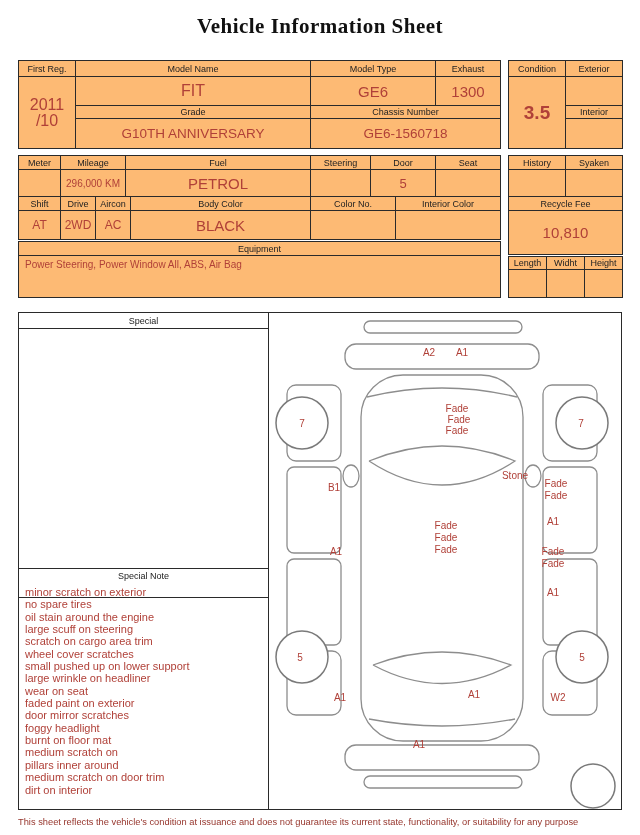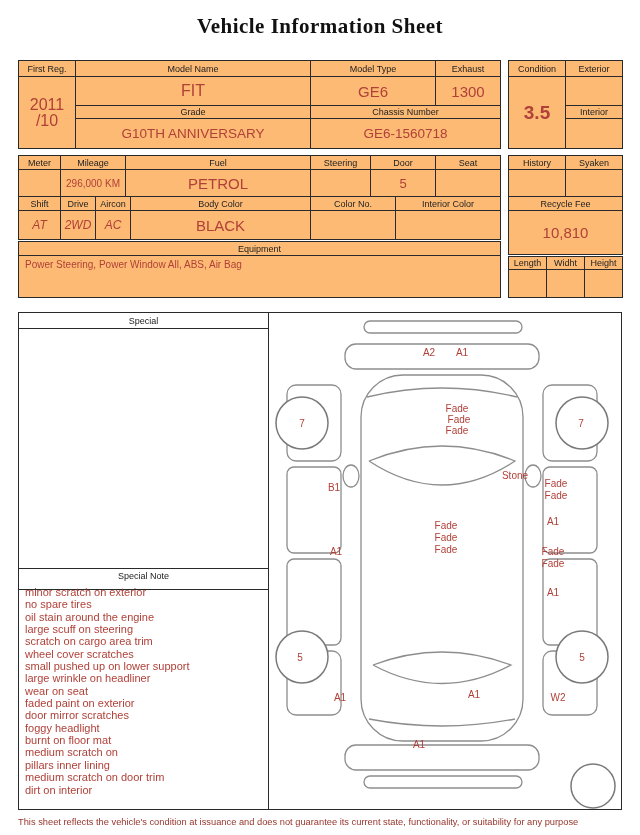--- a/index.html
+++ b/index.html
@@ -12,32 +12,32 @@
   table { position:absolute; border-collapse:collapse; table-layout:fixed; background:#fdba74; }
   th, td { border:1px solid #2a2a2a; font-weight:normal; overflow:hidden;
            white-space:nowrap; text-align:center; vertical-align:middle; }
   th { font-size:9px; color:#222; }
   td { color:#b04038; }
   .v20 { font-size:19px; font-weight:600; }
   .v16 { font-size:16px; }
   .v15 { font-size:15px; }
   .v14 { font-size:13.5px; }
   .v13 { font-size:13px; }
-  .v12 { font-size:12px;font-style:italic; }
+  .v12 { font-size:12px; }
   .v10 { font-size:10px; }
   .firstreg div { line-height:16px; text-align:center; }
   .equip { text-align:left; vertical-align:top; padding:3px 6px; white-space:normal; }
 
   .bottom-box { position:absolute; left:18px; top:312px; width:604px; height:498px;
                 border:1px solid #2a2a2a; overflow:hidden; background:#fff; }
   .comment-col { position:absolute; left:0; top:0; width:250px; height:100%;
                  border-right:1px solid #2a2a2a; }
   .comment-header { height:16px; border-bottom:1px solid #2a2a2a; text-align:center;
                     font-size:9px; line-height:16px; color:#222; }
-  .special-note-header { position:absolute; left:0; top:255px; width:100%; height:22px;
+  .special-note-header { position:absolute; left:0; top:255px; width:100%; height:30px;
                     border-top:1px solid #2a2a2a; border-bottom:1px solid #2a2a2a;
                     text-align:center; font-size:9px; line-height:15px; color:#222; }
   .notes { position:absolute; left:6px; top:273px; right:2px; color:#b04038; font-size:11px; }
   .note-line { line-height:12.35px; white-space:nowrap; }
 
   .diagram { position:absolute; left:250px; top:0; width:352px; height:497px; }
   .diagram svg { position:absolute; left:0; top:0; }
   .annotation { position:absolute; transform:translate(-50%,-50%); color:#b04038;
                 font-size:10px; white-space:nowrap; }
 
@@ -243,21 +243,21 @@
           <div class="note-line">scratch on cargo area trim</div>
           <div class="note-line">wheel cover scratches</div>
           <div class="note-line">small pushed up on lower support</div>
           <div class="note-line">large wrinkle on headliner</div>
           <div class="note-line">wear on seat</div>
           <div class="note-line">faded paint on exterior</div>
           <div class="note-line">door mirror scratches</div>
           <div class="note-line">foggy headlight</div>
           <div class="note-line">burnt on floor mat</div>
           <div class="note-line">medium scratch on</div>
-          <div class="note-line">pillars inner lining</div>
+          <div class="note-line">pillars inner around</div>
           <div class="note-line">medium scratch on door trim</div>
           <div class="note-line">dirt on interior</div>
         </div>
     </div>
 
     <div class="diagram">
       <svg viewBox="0 0 352 497" width="352" height="497">
         <g fill="none" stroke="#8d8d8d" stroke-width="1.3">
           <rect x="95" y="8" width="158" height="12" rx="6"></rect>
           <rect x="76" y="31" width="194" height="25" rx="11"></rect>

